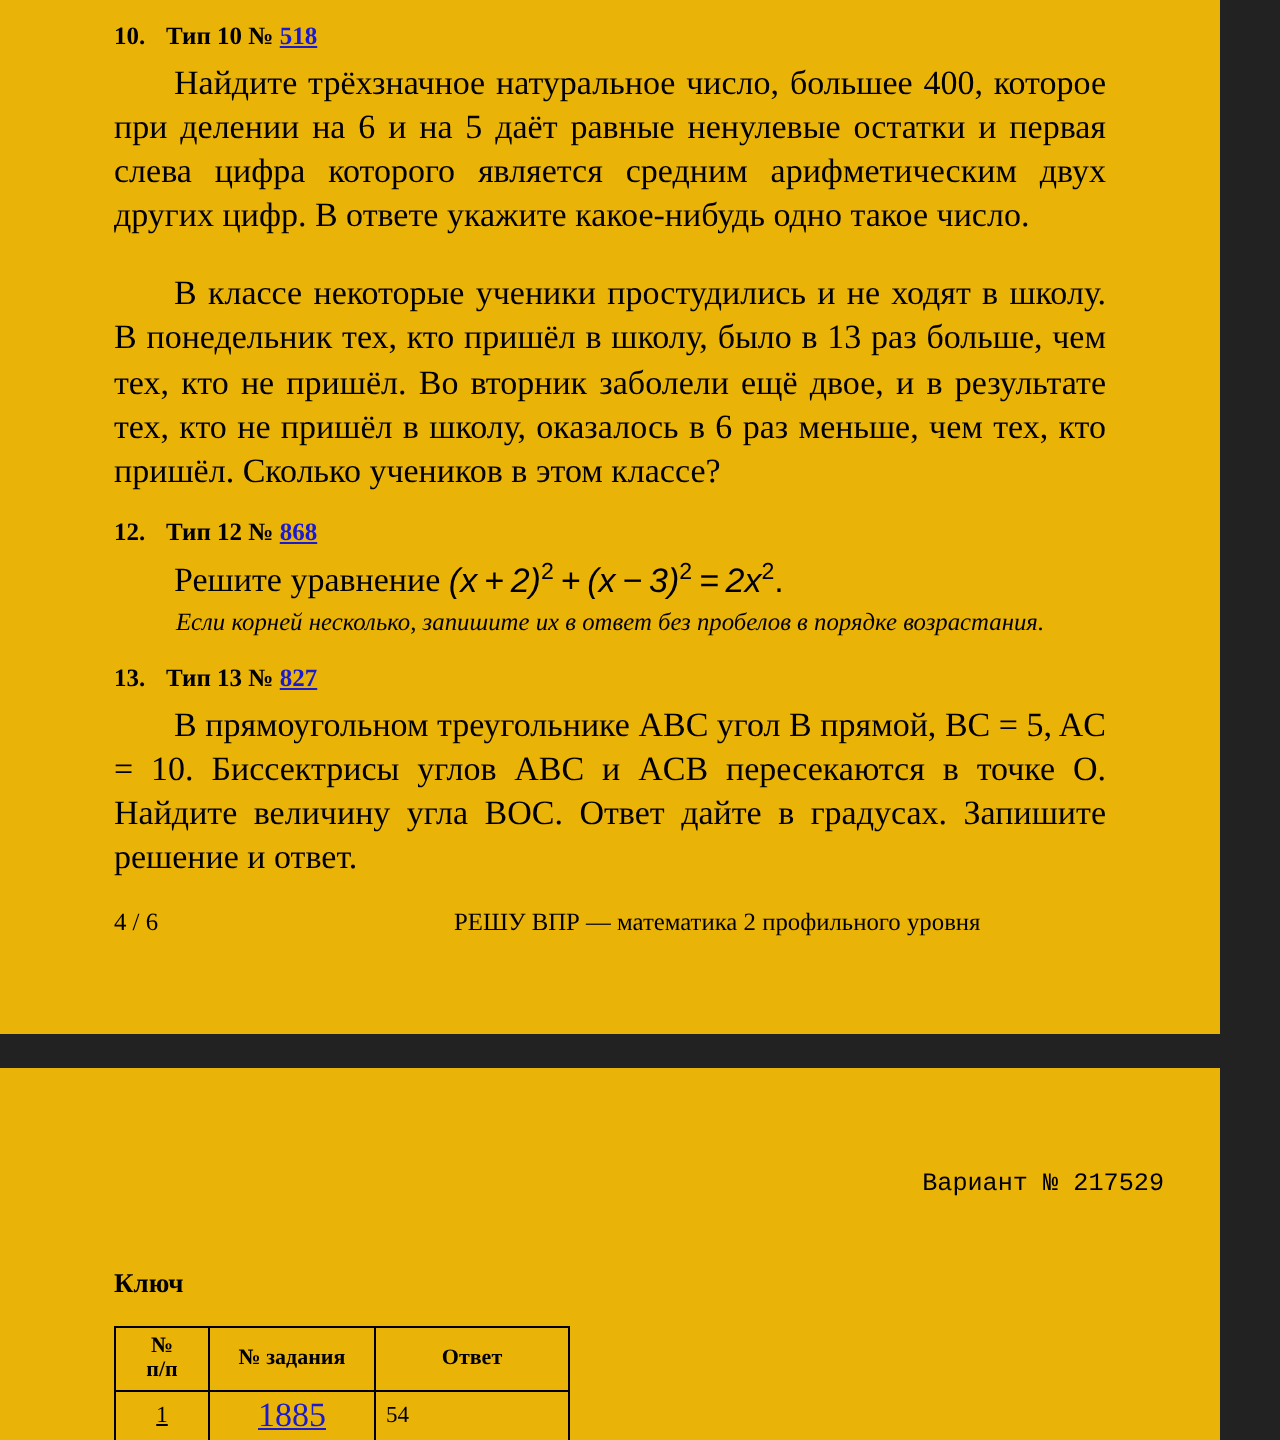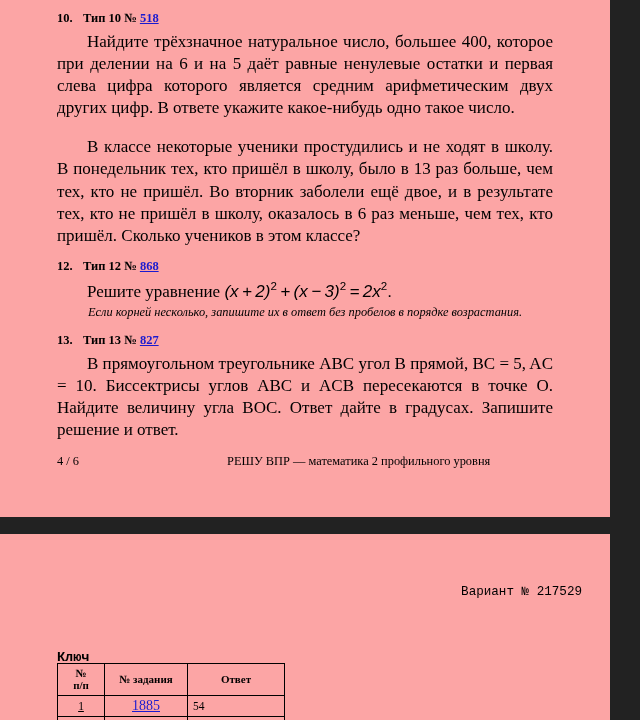--- a/index.html
+++ b/index.html
@@ -17,21 +17,21 @@
   .viewer {
     position: relative;
     width: 640px;
     height: 720px;
     background: #222222;
   }
   .page {
     position: absolute;
     left: 0;
     width: 610px;
-    background: #fca5a5;
+    background: #eab308;
     box-sizing: border-box;
   }
   #page-1 {
     top: 0;
     height: 517px;
     padding: 0 57px 0 57px;
   }
   #page-2 {
     top: 534px;
     height: 186px;
@@ -123,24 +123,23 @@
     position: absolute;
     right: 28px;
     top: 51px;
     font-size: 12.6px;
     white-space: nowrap;
     font-family: Liberation Mono, monospace;
   }
   .key-title {
     position: absolute;
     left: 57px;
-    top: 116px;
+    top: 100px;
     font-weight: bold;
     font-size: 13.5px;
-    font-family: Liberation Mono, monospace;
   }
   .key-table {
     position: absolute;
     left: 57px;
     top: 129px;
     border-collapse: collapse;
     font-size: 11.5px;
   }
   .key-table td, .key-table th {
     border: 1px solid #000;
@@ -158,21 +157,21 @@
   .col-task { width: 74px; }
   .col-ans  { width: 88px; }
   .key-table td.c-np {
     text-align: center;
     padding: 2px 3px;
     font-size: 11.5px;
   }
   .key-table td.c-task {
     text-align: center;
     padding: 2px 15px;
-    font-size: 14px;
+    font-size: 17px;
   }
   .key-table td.c-ans {
     text-align: left;
     padding: 2px 5px;
     font-size: 11.5px;
   }
   .cell-link {
     color: #1a1ad0;
     text-decoration: underline;
   }

